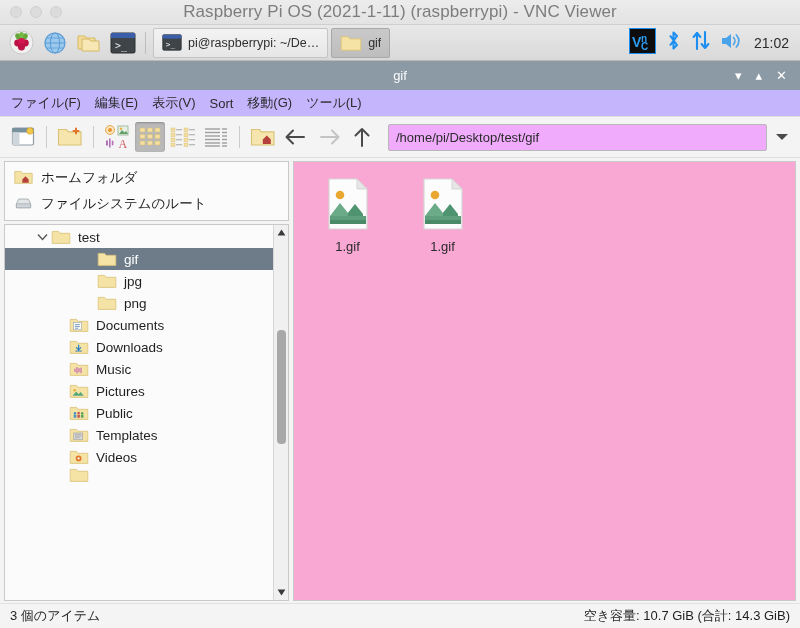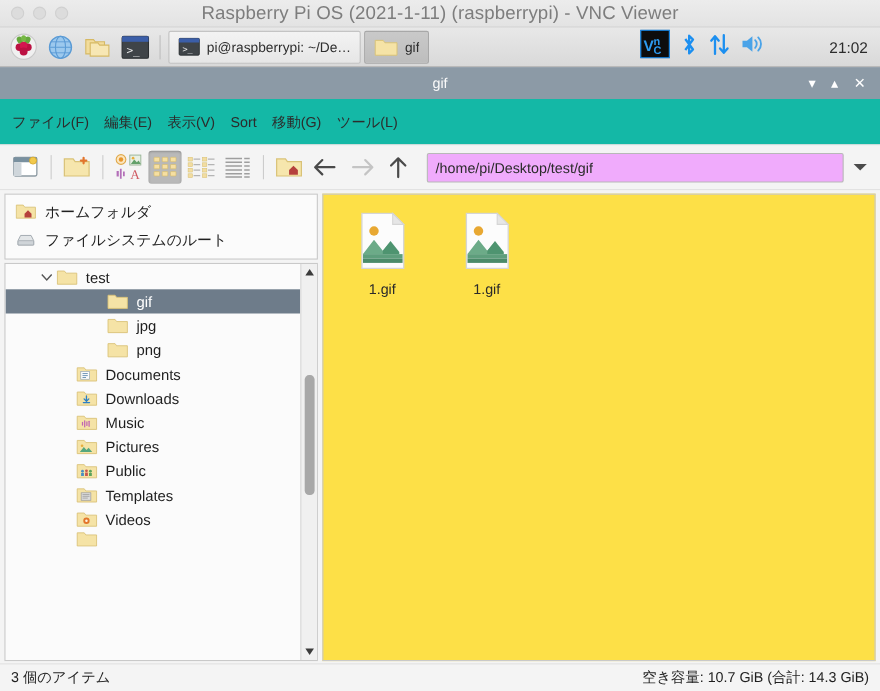--- a/index.html
+++ b/index.html
@@ -44,35 +44,35 @@
     display: flex; align-items: center; gap: 6px;
     height: 30px; padding: 0 8px; min-width: 0;
     border: 1px solid #c4c4c4; border-radius: 2px;
     background: linear-gradient(#f3f3f3,#e6e6e6);
     font-size: 12.5px; color: #2e2e2e; max-width: 230px;
   }
   .tb-win.active { background: linear-gradient(#c9c9c9,#bdbdbd); border-color: #a8a8a8; }
   .tb-win .lbl { overflow: hidden; text-overflow: ellipsis; white-space: nowrap; }
 
   .tb-tray { display: flex; align-items: center; gap: 9px; padding: 0 9px 0 4px; }
-  .tb-clock { font-size: 14px; color: #2b2b2b; padding-left: 2px; margin-left: 47px; }
+  .tb-clock { font-size: 14px; color: #2b2b2b; padding-left: 2px; }
 
   
   .fm { flex: 1; display: flex; flex-direction: column; background: #f4f4f4; min-height: 0; }
 
   .fm-title {
     height: 29px; background: #8c9aa6; color: #ffffff;
     display: flex; align-items: center; position: relative; flex: none;
   }
   .fm-title-text { position: absolute; left: 0; right: 0; text-align: center; font-size: 13px; color: #fafafa; }
   .fm-wctl { margin-left: auto; display: flex; gap: 14px; padding-right: 13px; z-index: 2; }
   .fm-wctl span { font-size: 13px; color: #ffffff; line-height: 1; cursor: default; }
 
   .fm-menu {
-    height: 42px; background: #14b8a6; border-bottom: 1px solid #e0e0e0;
+    height: 27px; background: #c4b5fd; border-bottom: 1px solid #e0e0e0;
     display: flex; align-items: center; gap: 14px; padding: 0 11px; flex: none;
   }
   .fm-menu span { font-size: 13px; color: #2c2c2c; }
 
   .fm-toolbar {
     height: 41px; background: #f4f4f4; border-bottom: 1px solid #dedede;
     display: flex; align-items: center; padding: 0 8px; gap: 3px; flex: none;
   }
   .tool { width: 30px; height: 30px; display: flex; align-items: center; justify-content: center; border-radius: 3px; }
   .tool.pressed { background: #b9b9b9; box-shadow: inset 0 1px 2px rgba(0,0,0,.25); }
@@ -111,21 +111,21 @@
     display: flex; flex-direction: column; align-items: center; position: relative;
   }
   .vs-arrow { height: 15px; width: 15px; display: flex; align-items: center; justify-content: center; flex: none; }
   .vs-track { flex: 1; width: 15px; position: relative; }
   .vs-thumb {
     position: absolute; left: 3px; width: 9px; top: 26%; height: 33%;
     background: #a8a8a8; border-radius: 4px;
   }
 
   .filearea {
-    flex: 1; margin-left: 4px; background: #fde047;
+    flex: 1; margin-left: 4px; background: #f9a8d4;
     border: 1px solid #c9c9c9; position: relative; overflow: hidden;
   }
   .files { display: flex; flex-wrap: wrap; align-content: flex-start; padding: 10px 6px; gap: 0; }
   .file-item {
     width: 95px; display: flex; flex-direction: column; align-items: center;
     padding: 6px 2px; gap: 5px;
   }
   .file-label { font-size: 13px; color: #2a2a2a; }
 
   

